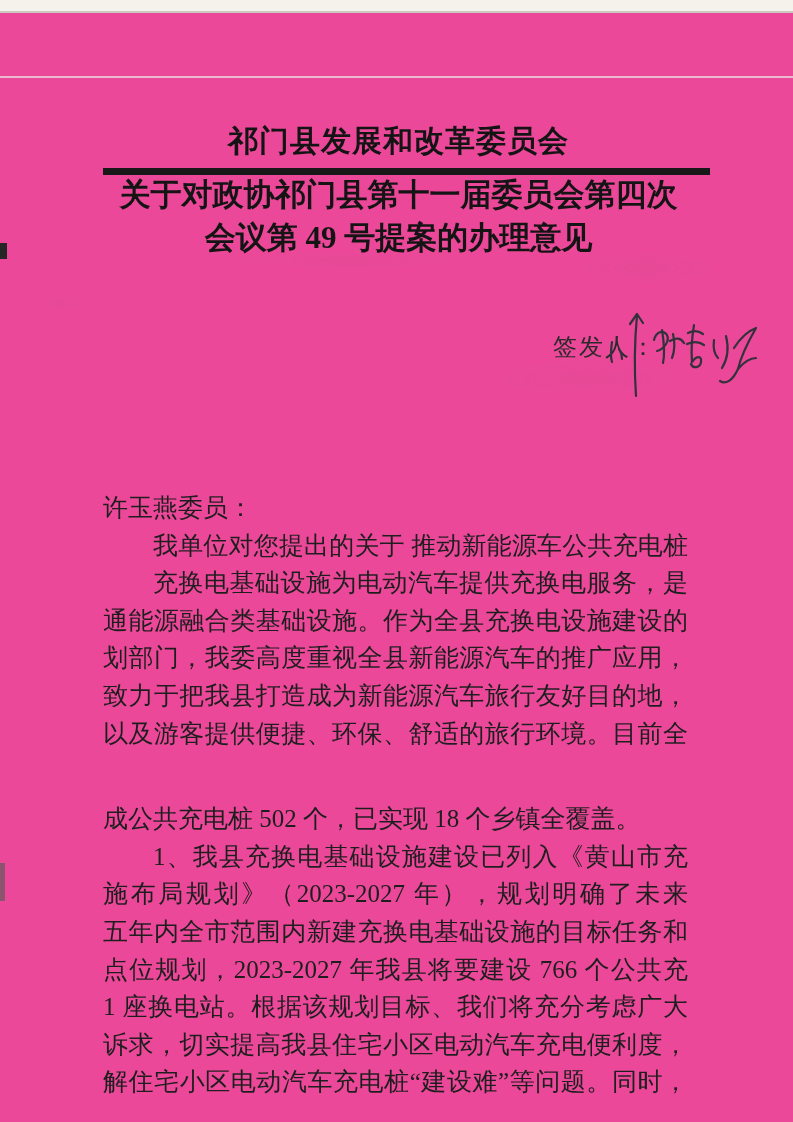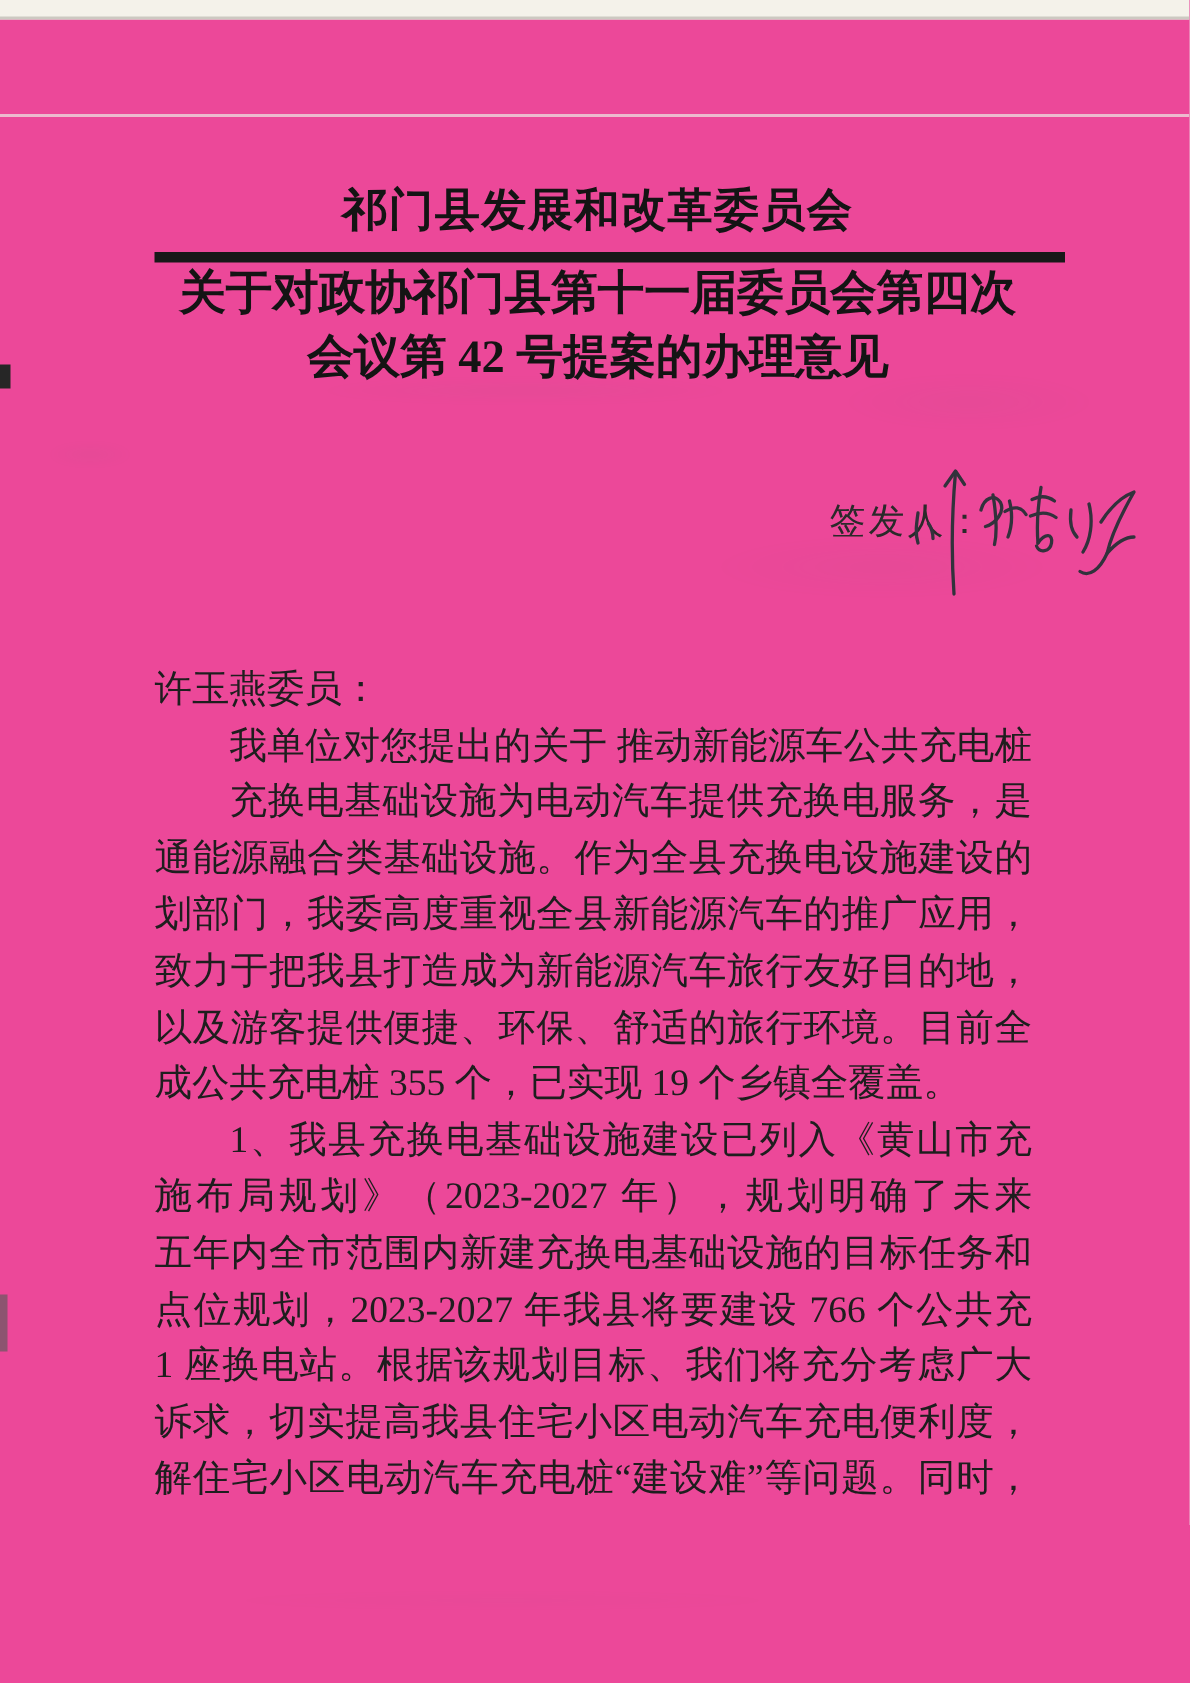--- a/index.html
+++ b/index.html
@@ -64,42 +64,42 @@
   
   .bodytext{
     position:absolute;left:103px;top:441px;width:585px;
     font-size:25px;color:#1e1e1e;
   }
   .ln{
     height:37.6px;line-height:37.6px;white-space:nowrap;
     text-align:justify;text-align-last:justify;text-justify:inter-ideograph;
     white-space:normal;overflow:hidden;
   }
-  .ln-left{text-align-last:left;}
+  .ln-left{text-align-last:left;margin-top:48px;}
   .ind{text-indent:50px;}
 </style>
 </head>
 <body>
 
 <div class="page">
 
   <div class="scan-top"></div>
   <div class="streak"></div>
   <div class="edge-a"></div>
   <div class="edge-b"></div>
   <div class="smudge m1"></div>
   <div class="smudge m2"></div>
   <div class="smudge m3"></div>
   <div class="smudge m4"></div>
   <div class="smudge m5"></div>
 
   <div class="agency">祁门县发展和改革委员会</div>
   <div class="rule"></div>
   <div class="h-line h1">关于对政协祁门县第十一届委员会第四次</div>
-  <div class="h-line h2">会议第 42 号提案的办理意见</div>
+  <div class="h-line h2">会议第 49 号提案的办理意见</div>
 
   <div class="signer-label">签发人：</div>
 
   <svg class="sig" viewBox="0 0 185 118" aria-hidden="true">
     <path d="M24,50 C23,57 22,64 24,70"></path>
     <path d="M31,57 C33,60 34,64 34,67"></path>
     <path d="M49,23 C47,45 46,75 48,104"></path>
     <path d="M42,32 L49,22 L55,31"></path>
     <path d="M66,48 C68,40 75,37 79,43 C82,49 76,57 69,59"></path>
     <path d="M74,38 C76,50 77,62 75,71"></path>
@@ -116,21 +116,21 @@
   </svg>
 
   <div class="bodytext">
     <div class="ln ln-left">许玉燕委员：</div>
     <div class="ln ind">我单位对您提出的关于 推动新能源车公共充电桩合理</div>
     <div class="ln ind">充换电基础设施为电动汽车提供充换电服务，是重要的交</div>
     <div class="ln">通能源融合类基础设施。作为全县充换电设施建设的综合规</div>
     <div class="ln">划部门，我委高度重视全县新能源汽车的推广应用，同时还</div>
     <div class="ln">致力于把我县打造成为新能源汽车旅行友好目的地，为市民</div>
     <div class="ln">以及游客提供便捷、环保、舒适的旅行环境。目前全县已建</div>
-    <div class="ln ln-left">成公共充电桩 355 个，已实现 19 个乡镇全覆盖。</div>
+    <div class="ln ln-left">成公共充电桩 502 个，已实现 18 个乡镇全覆盖。</div>
     <div class="ln ind">1、我县充换电基础设施建设已列入《黄山市充换电设</div>
     <div class="ln">施布局规划》（2023-2027 年），规划明确了未来 2023-2027</div>
     <div class="ln">五年内全市范围内新建充换电基础设施的目标任务和具体</div>
     <div class="ln">点位规划，2023-2027 年我县将要建设 766 个公共充电桩和</div>
     <div class="ln">1 座换电站。根据该规划目标、我们将充分考虑广大群众的</div>
     <div class="ln">诉求，切实提高我县住宅小区电动汽车充电便利度，逐步缓</div>
     <div class="ln">解住宅小区电动汽车充电桩“建设难”等问题。同时，严格</div>
   </div>
 
 </div>

